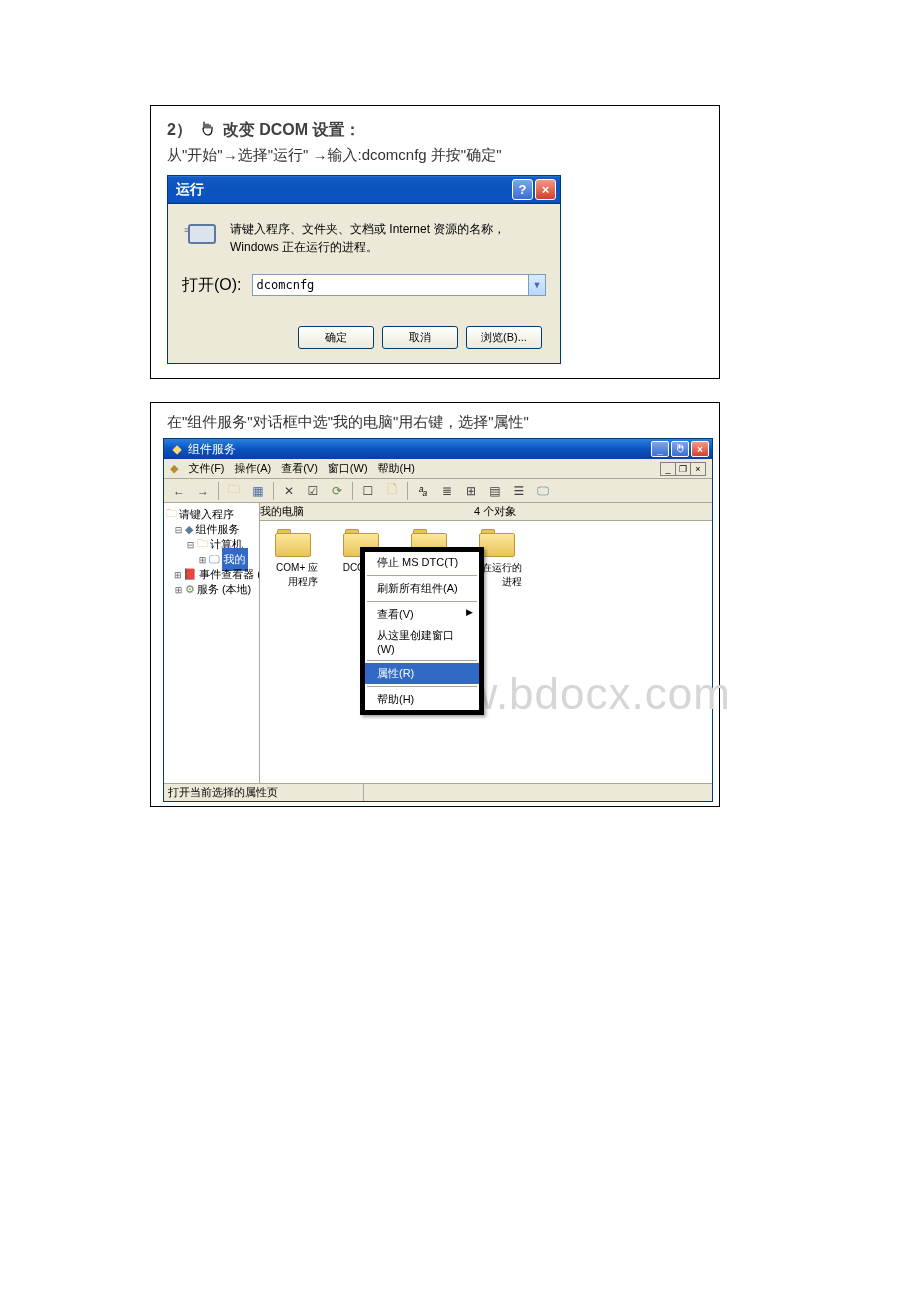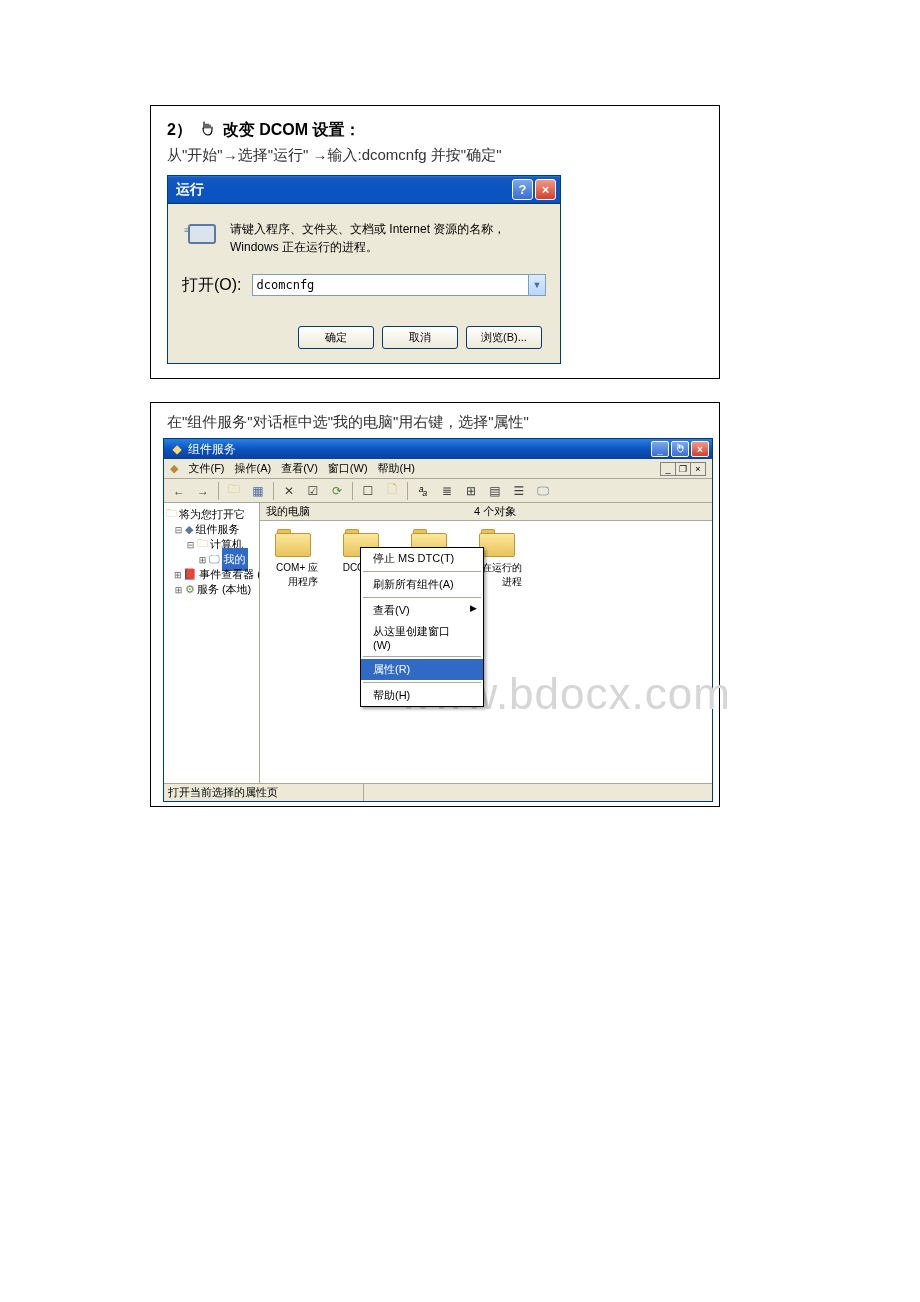--- a/index.html
+++ b/index.html
@@ -22,21 +22,21 @@
       position: absolute;
       left: 150px;
       top: 105px;
       width: 570px;
       border: 1px solid #000;
     }
     .section-heading {
       padding: 14px 16px 4px 16px;
       font-size: 16px;
       font-weight: bold;
-      color: #000000;
+      color: #404040;
     }
     .section-heading .hand-cursor {
       display: inline-block;
       vertical-align: middle;
       margin: 0 2px;
     }
     .section-desc {
       padding: 0 16px 10px 16px;
       font-size: 15px;
       color: #333;
@@ -299,21 +299,21 @@
     }
     .cs-content-header {
       height: 18px;
       border-bottom: 1px solid #aca899;
       display: flex;
       align-items: center;
       font-size: 11px;
       background: #ece9d8;
     }
     .cs-content-header .col-left {
-      width: 200px; padding-left: 6px;
+      width: 200px; 
     }
     .cs-content-header .col-right {
       padding-left: 6px;
       margin-left: 8px;
     }
     .cs-content {
       flex: 1;
       position: relative;
       padding: 8px;
     }
@@ -345,21 +345,21 @@
       position: absolute; top: 0; left: 2px;
     }
 
     
     .ctx-menu {
       position: absolute;
       left: 100px;
       top: 26px;
       width: 124px;
       background: #fff;
-      border: 1px solid #000000;
+      border: 5px solid #000000;
       box-shadow: 2px 2px 3px rgba(0,0,0,0.35);
       font-size: 11px;
     }
     .ctx-item {
       padding: 3px 18px 3px 12px;
       cursor: default;
       position: relative;
       color: #000;
     }
     .ctx-item.highlighted {
@@ -555,21 +555,21 @@
           </div>
         <div class="tb-btn">
             <span style="color:#5b7a9e;">🖵</span>
           </div>
       </div>
 
       <div class="cs-body">
         <div class="cs-tree">
           <div class="tree-row">
             <span class="tico-folder">🗀</span>
-            <span class="tlabel">将为您打开它</span>
+            <span class="tlabel">请键入程序</span>
           </div>
           <div class="tree-row" style="padding-left:8px">
             <span class="expander">⊟</span>
             <span class="tico-root">◆</span>
             <span class="tlabel">组件服务</span>
           </div>
           <div class="tree-row" style="padding-left:20px">
             <span class="expander">⊟</span>
             <span class="tico-folder">🗀</span>
             <span class="tlabel">计算机</span>

